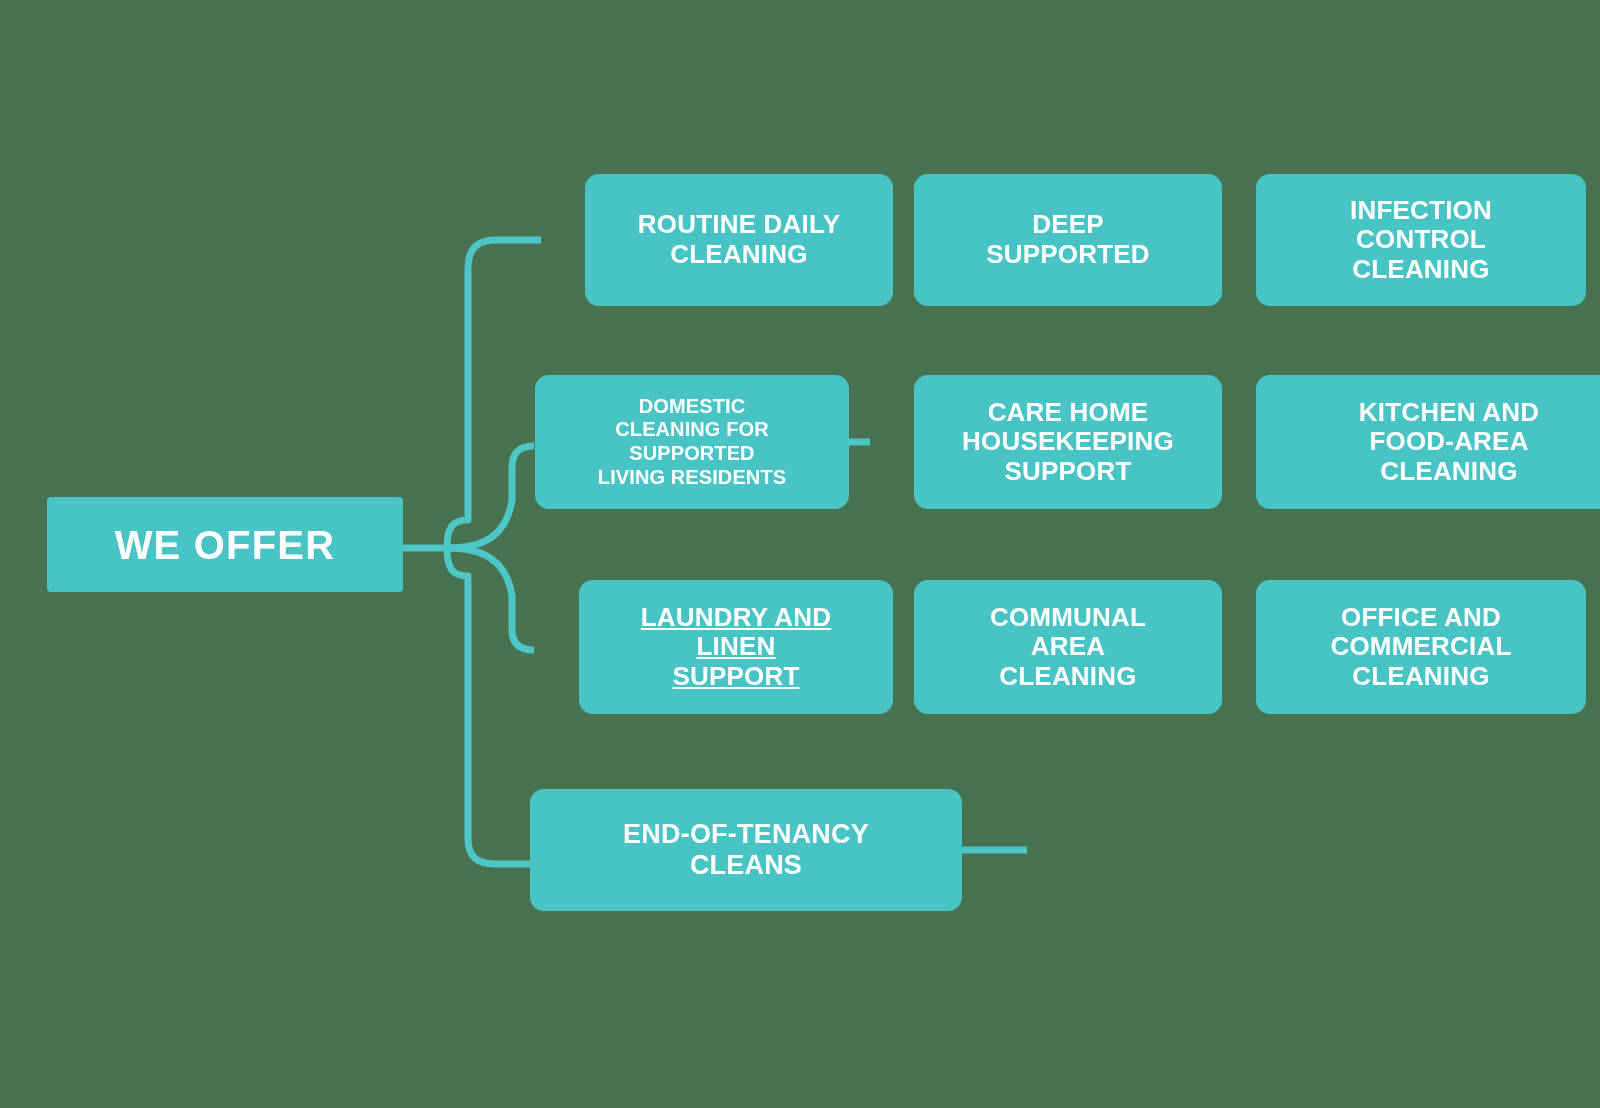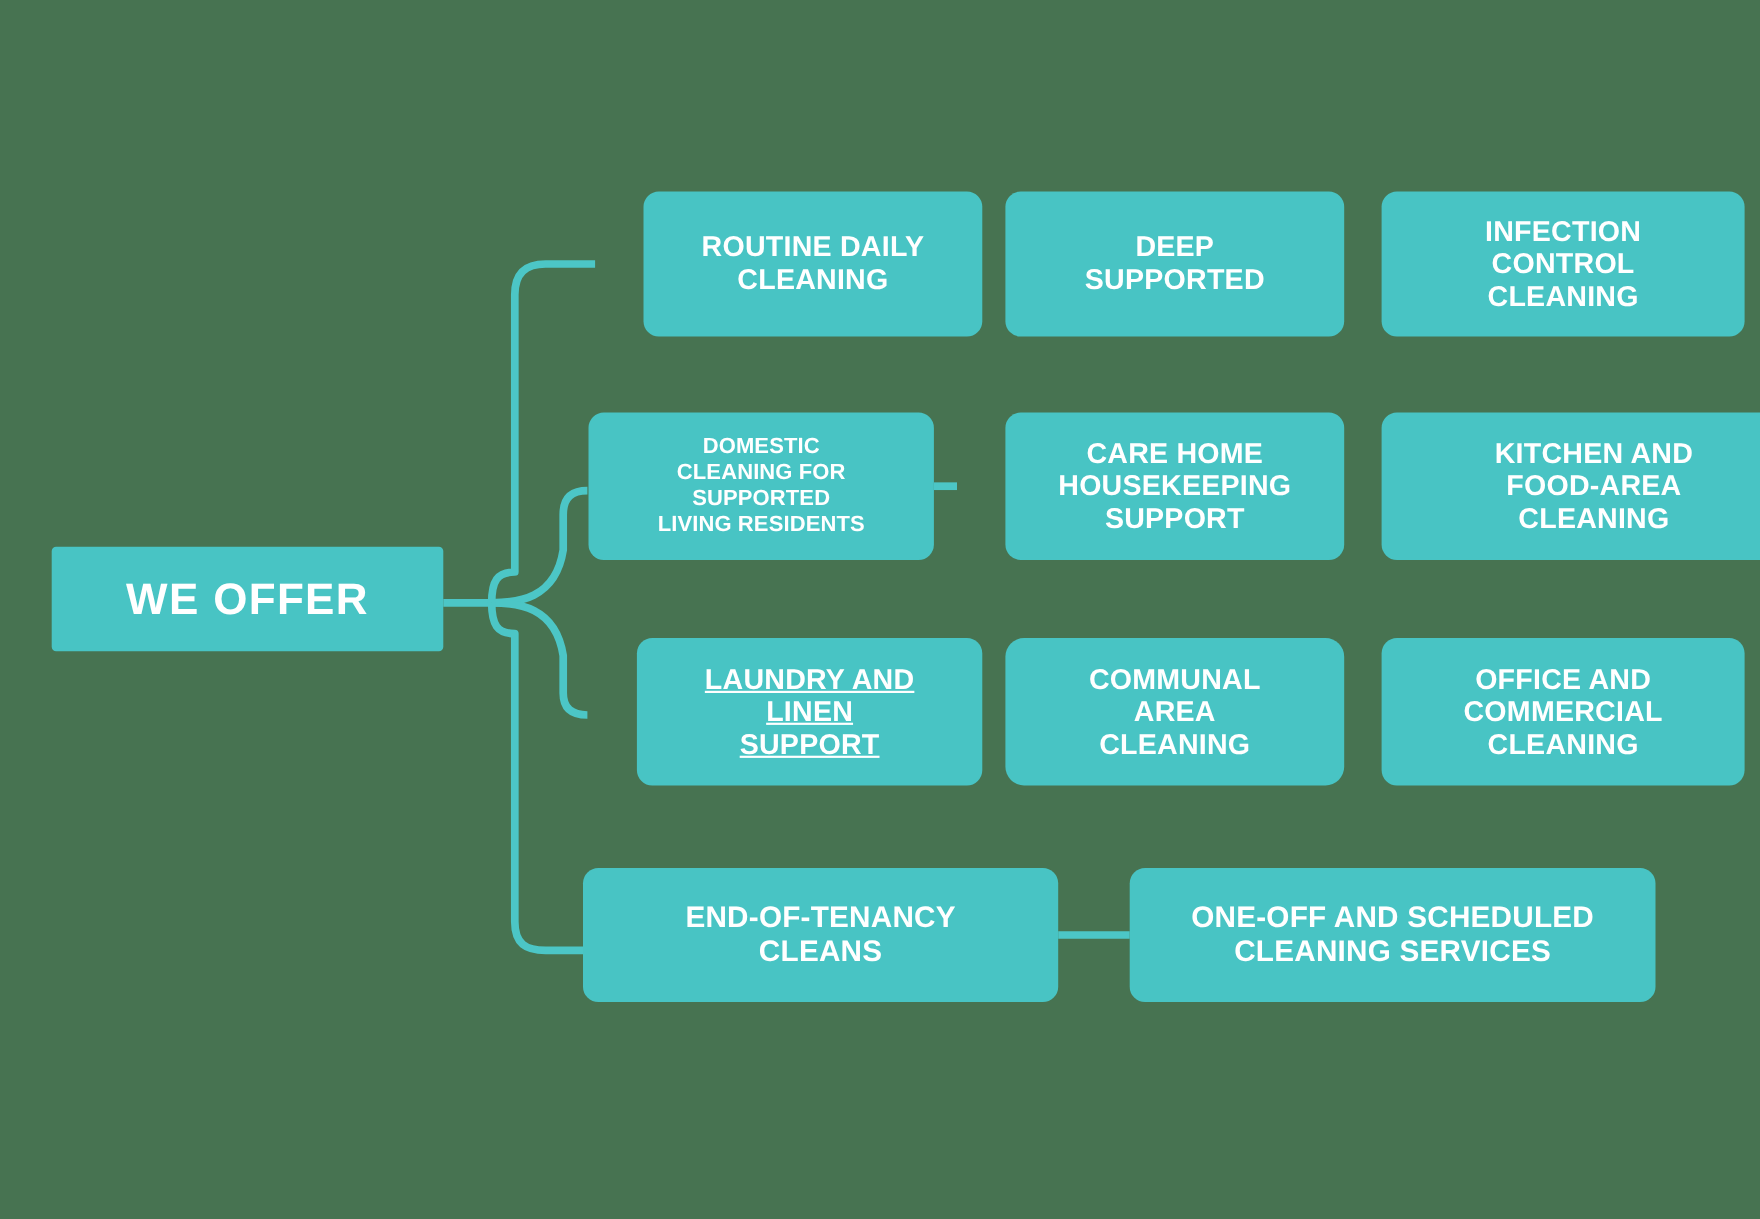--- a/index.html
+++ b/index.html
@@ -127,33 +127,29 @@
     <span class="node-label">KITCHEN AND
 FOOD-AREA
 CLEANING</span>
   </div>
 
   <div class="node node-lvl2" id="n-2-0" style="left: 535px; top: 580px; width: 314px; height: 134px; text-decoration: underline;">
     <span class="node-label">LAUNDRY AND
 LINEN
 SUPPORT</span>
   </div>
-  <div class="node node-lvl2" id="n-2-1" style="left: 870px; top: 580px; width: 308px; height: 134px; border-radius: 17px;">
+  <div class="node node-lvl2" id="n-2-1" style="left: 870px; top: 580px; width: 308px; height: 134px;">
     <span class="node-label">COMMUNAL
 AREA
 CLEANING</span>
   </div>
   <div class="node node-lvl2" id="n-2-2" style="left: 1212px; top: 580px; width: 330px; height: 134px;">
     <span class="node-label">OFFICE AND
 COMMERCIAL
 CLEANING</span>
   </div>
 
   <div class="node node-wide" id="n-3-0" style="left: 530px; top: 789px; width: 432px; height: 122px;">
     <span class="node-label">END-OF-TENANCY
 CLEANS</span>
   </div>
-  <div class="node node-wide" id="n-3-1" style="left: 1027px; top: 789px; width: 478px; height: 122px;">
-    <span class="node-label">ONE-OFF AND SCHEDULED
-CLEANING SERVICES</span>
-  </div>
 
 </div>
 
 </body></html>

